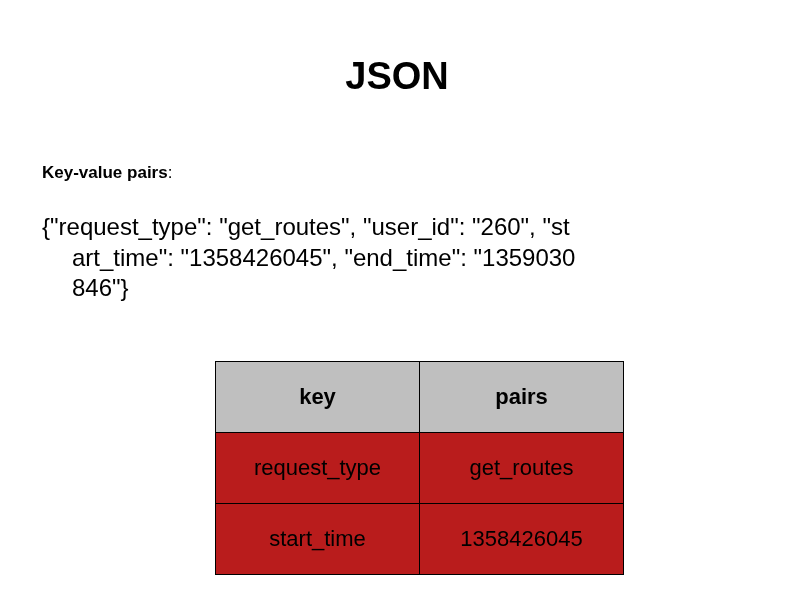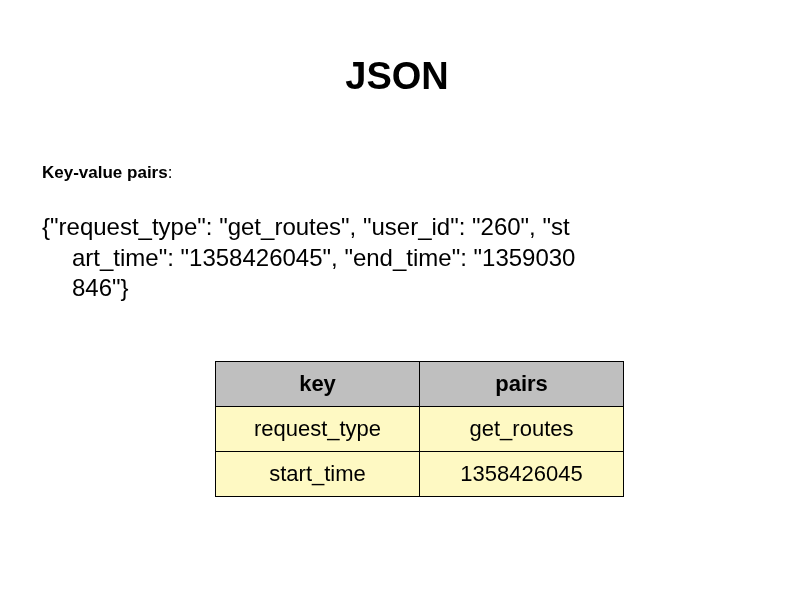--- a/index.html
+++ b/index.html
@@ -48,29 +48,29 @@
   .tbl {
     position: absolute;
     top: 326px;
     left: 215px;
     border-collapse: collapse;
     font-size: 22px;
   }
   .tbl th, .tbl td {
     border: 1.5px solid #000;
     text-align: center;
-    padding: 9px 10px;
+    padding: 22px 10px;
     width: 183px;
   }
   .tbl th {
     background: #bfbfbf;
     font-weight: bold;
   }
   .tbl tr.alt td {
-    background: #fef9c3;
+    background: #b91c1c;
   }
 </style>
 </head>
 <body>
 
 <div class="slide">
 
   <div class="title">JSON</div>
 
   <div class="subhead">

